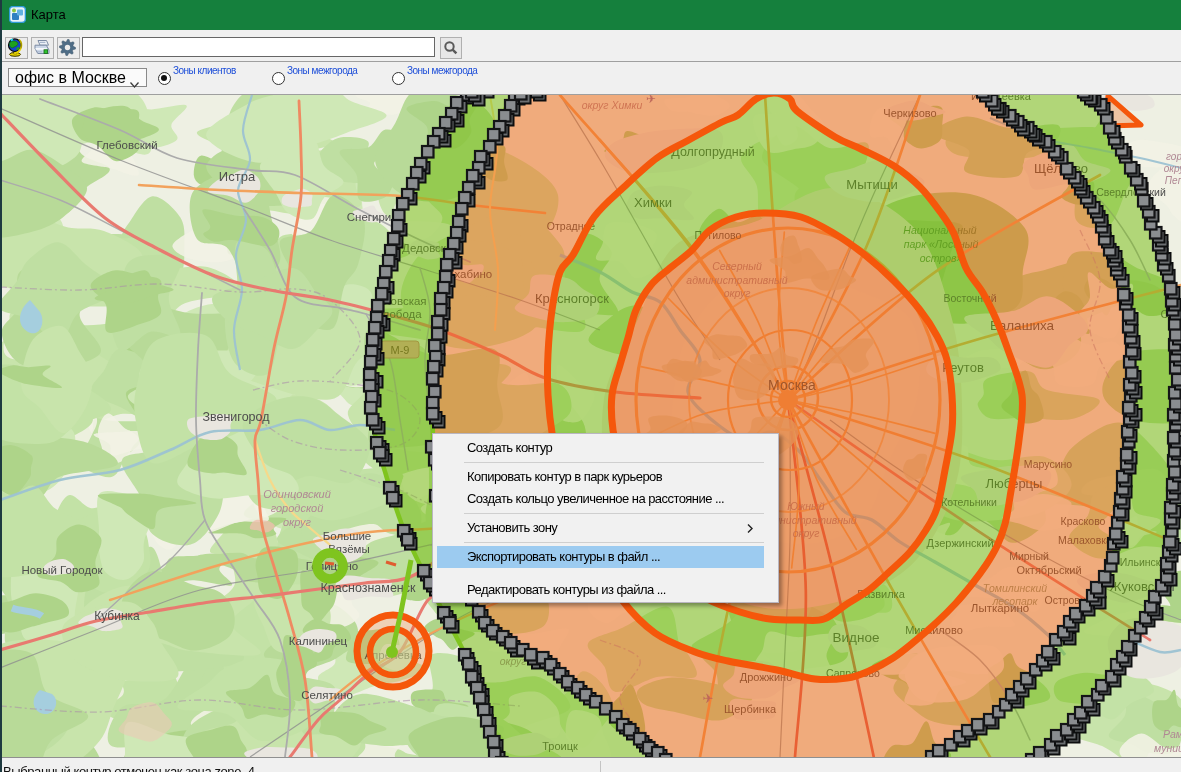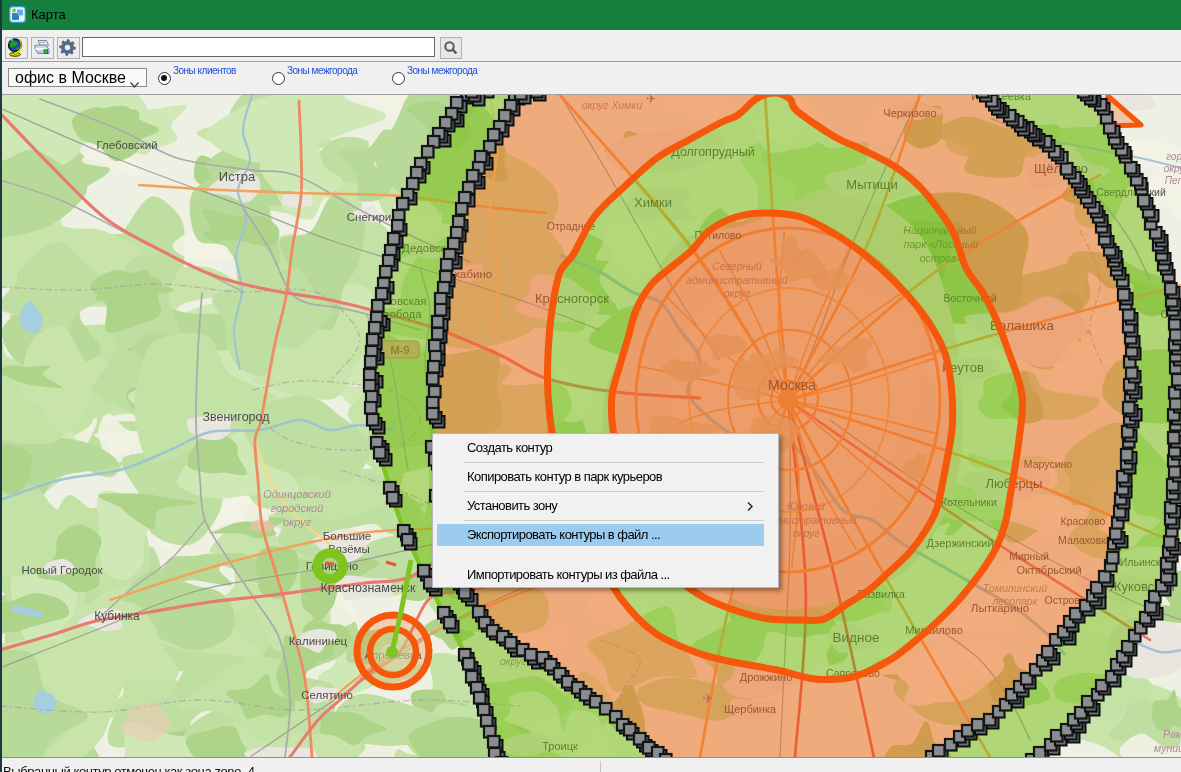--- a/index.html
+++ b/index.html
@@ -14,21 +14,21 @@
 #combo .chev{position:absolute;right:7px;top:5px;width:9px;height:6px}
 .radio{position:absolute;top:9.5px;width:11px;height:11px;border-radius:50%;border:1.2px solid #333;background:#fff}
 .radio.sel::after{content:"";position:absolute;left:2.2px;top:2.2px;width:6px;height:6px;border-radius:50%;background:#111}
 .rlbl{position:absolute;top:3px;font-size:10px;letter-spacing:-0.5px;color:#1d4ed8}
 #map{position:absolute;left:0;top:95px;width:1181px;height:662px;overflow:hidden}
 #status{position:absolute;left:0;top:757px;width:1181px;height:15px;background:#f0f0f0;border-top:1px solid #8f8f8f;box-sizing:border-box;z-index:40}
 #status .txt{position:absolute;left:3px;top:6px;font-size:13px;letter-spacing:-0.4px;color:#111}
 #status .div{position:absolute;left:600px;top:3px;width:1px;height:12px;background:#c4c4c4}
 #menu{position:absolute;left:432px;top:433px;width:347px;background:#f1f1f1;border:1px solid #b9b6c1;box-sizing:border-box;padding:3px 12px 1px 0;z-index:30;box-shadow:3px 3px 4px rgba(0,0,0,0.35)}
 .mi{height:22px;line-height:22px;padding-left:34px;font-size:13px;letter-spacing:-0.55px;color:#000;position:relative}
-.mi.hl{background:#9ccbf0;margin:0 2px 18px 4px;padding-left:30px}
+.mi.hl{background:#9ccbf0;margin:0 2px 11px 4px;padding-left:30px}
 .sep{height:7px;position:relative}
 .sep div{position:absolute;left:31px;right:2px;top:3px;height:1px;background:#cfcfcf}
 .arr{position:absolute;right:13px;top:3.5px;width:6px;height:15px}
 svg text{font-family:"Liberation Sans",sans-serif}
 </style></head>
 <body>
 <div id="map">
     <svg width="1181" height="662" viewBox="0 95 1181 662" style="position:absolute;left:0;top:0" font-family="Liberation Sans, sans-serif">
       <rect x="0" y="90" width="1181" height="670" fill="#eef0e3"></rect>
 <path d="M 335.2,593.6 C 333.9,603.6 311.9,611.8 301.9,620.9 C 291.8,630.0 284.4,648.3 274.9,648.3 C 265.5,648.3 256.4,627.1 245.1,620.9 C 233.7,614.8 208.3,617.3 206.6,611.2 C 204.9,605.2 231.0,596.1 234.7,584.6 C 238.4,573.2 223.0,547.1 229.0,542.6 C 235.1,538.2 257.6,555.1 271.0,558.1 C 284.3,561.2 298.5,555.1 309.2,561.1 C 319.9,567.0 336.4,583.6 335.2,593.6 Z" fill="#c8e4ab"></path>
@@ -1133,25 +1133,26 @@
 <div id="status">
     <div class="txt">Выбранный контур отмечен как зона zone_4</div>
     <div class="div"></div>
   </div>
 <div id="menu">
 <div class="mi">Создать контур</div>
 <div class="sep">
       <div></div>
     </div>
 <div class="mi">Копировать контур в парк курьеров</div>
+<div class="mi">Создать кольцо увеличенное на расстояние ...</div>
 <div class="sep">
       <div></div>
     </div>
 <div class="mi">Установить зону<span class="arr"><svg width="6" height="15" viewBox="0 0 6 15">
           <path d="M 1,3.5 L 5,7.5 L 1,11.5" fill="none" stroke="#222" stroke-width="1.4"></path>
         </svg></span></div>
 <div class="sep">
       <div></div>
     </div>
 <div class="mi hl">Экспортировать контуры в файл ...</div>
-<div class="mi">Импортировать контуры из файла ...</div>
+<div class="mi">Редактировать контуры из файла ...</div>
 </div>
 <div id="edge"></div>
 
 </body></html>

